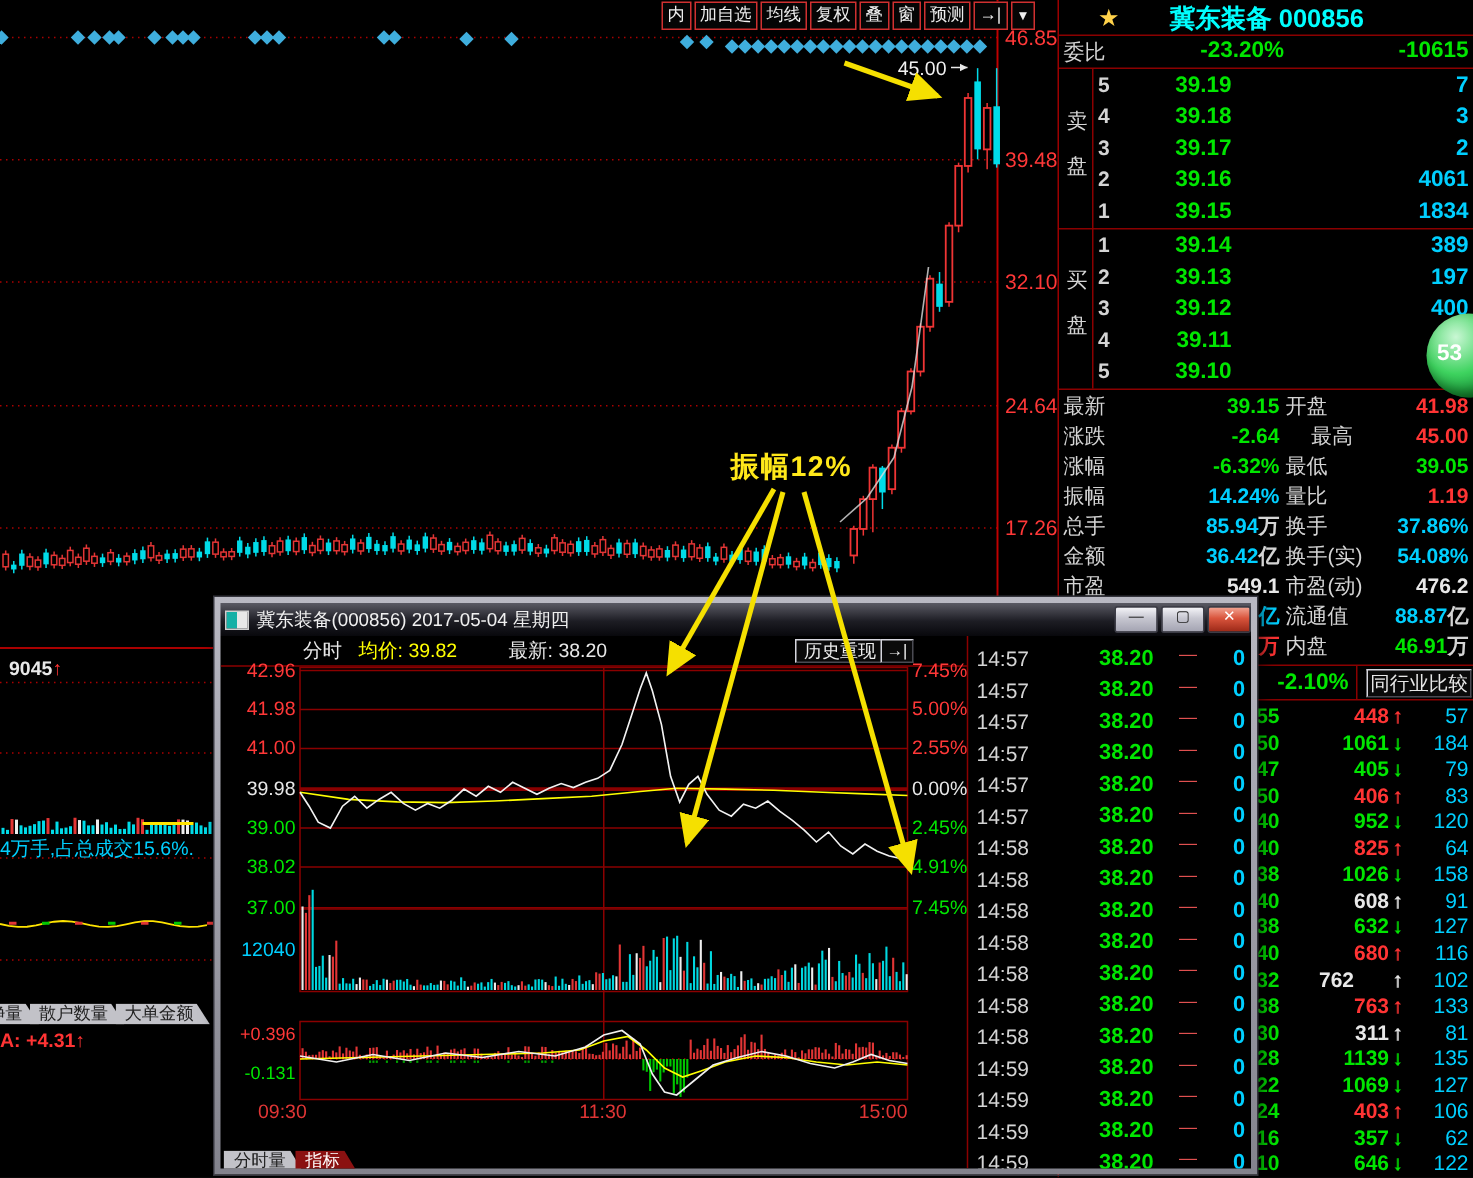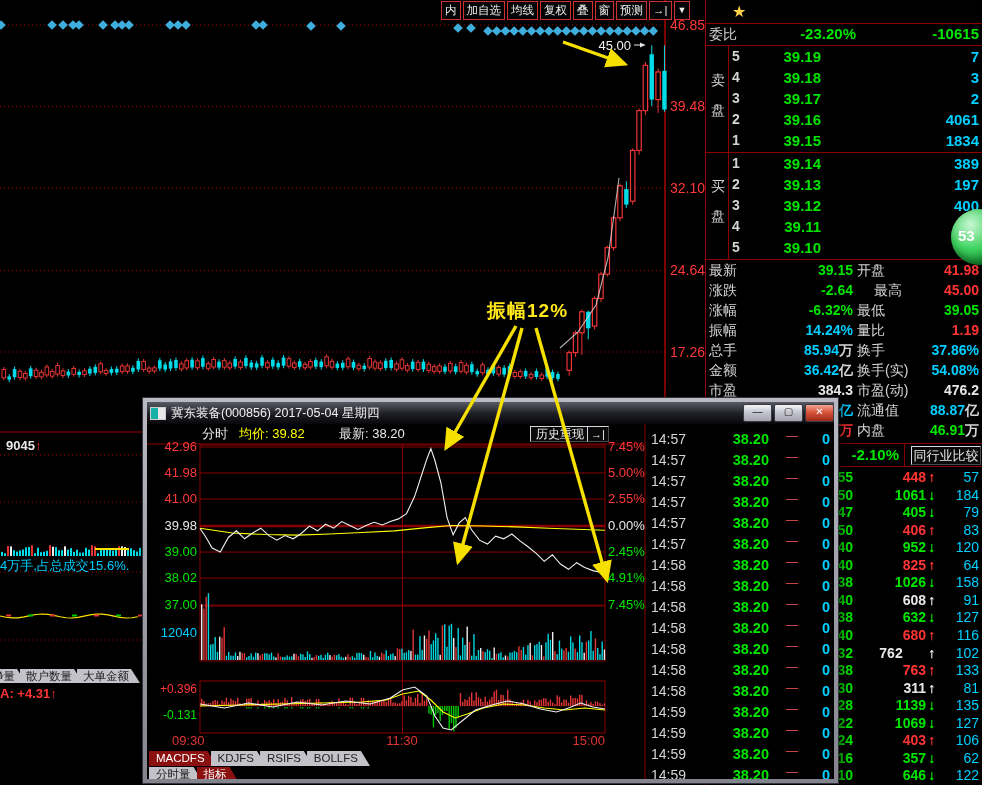--- a/index.html
+++ b/index.html
@@ -423,20 +423,21 @@
     <span>9045</span><span style="color:#ff3434;">↑</span>
   </div>
   <div id="note" class="abs" style="left:0;top:557px;z-index:2;font-size:13px;color:#00cfff;white-space:nowrap;">4万手,占总成交15.6%.</div>
   <div id="lltabs" class="abs" style="left:-14px;top:666px;z-index:2;white-space:nowrap;"><span class="lltab">净量</span><span class="lltab">散户数量</span><span class="lltab">大单金额</span></div>
   <div id="dda" class="abs" style="left:0;top:686px;z-index:2;font-size:13px;color:#ff3434;font-weight:bold;">
     <span>A: +4.31</span><span>↑</span>
   </div>
 
   <div id="rpanel">
     <div class="rtxt" style="left:26px;top:2px;color:#ffd24a;font-size:16px;font-weight:normal;">★</div>
+    <div class="rtxt" style="left:0;top:1px;width:277px;text-align:center;color:#00ffff;font-size:17px;">冀东装备 000856</div>
     <div id="weibirow">
         <div style="position: absolute; left: 3px; top: 26px; width: 40px; white-space: nowrap; font-size: 14px; color: rgb(212, 212, 212); text-align: left;">委比</div>
         <div style="position: absolute; left: 60px; top: 25px; width: 90px; white-space: nowrap; font-size: 15px; color: rgb(0, 230, 0); text-align: right; font-weight: bold;">-23.20%</div>
         <div style="position: absolute; left: 170px; top: 25px; width: 103px; white-space: nowrap; font-size: 15px; color: rgb(0, 230, 0); text-align: right; font-weight: bold;">-10615</div>
       </div>
     <div id="ladder">
         <div style="position: absolute; left: 5px; top: 72px; width: 14px; white-space: nowrap; font-size: 14px; color: rgb(212, 212, 212); text-align: left;">卖</div>
         <div style="position: absolute; left: 5px; top: 102px; width: 14px; white-space: nowrap; font-size: 14px; color: rgb(212, 212, 212); text-align: left;">盘</div>
         <div style="position: absolute; left: 5px; top: 178px; width: 14px; white-space: nowrap; font-size: 14px; color: rgb(212, 212, 212); text-align: left;">买</div>
         <div style="position: absolute; left: 5px; top: 208px; width: 14px; white-space: nowrap; font-size: 14px; color: rgb(212, 212, 212); text-align: left;">盘</div>
@@ -490,21 +491,21 @@
         <div style="position: absolute; left: 196px; top: 322px; width: 77px; white-space: nowrap; font-size: 14px; color: rgb(255, 52, 52); text-align: right; font-weight: bold;">1.19</div>
         <div style="position: absolute; left: 3px; top: 342px; width: 50px; white-space: nowrap; font-size: 14px; color: rgb(212, 212, 212); text-align: left;">总手</div>
         <div style="position: absolute; left: 60px; top: 342px; width: 87px; white-space: nowrap; font-size: 14px; color: rgb(0, 207, 255); text-align: right; font-weight: bold;"><span>85.94</span><span style="color: rgb(212, 212, 212);">万</span></div>
         <div style="position: absolute; left: 151px; top: 342px; width: 62px; white-space: nowrap; font-size: 14px; color: rgb(212, 212, 212); text-align: left;">换手</div>
         <div style="position: absolute; left: 196px; top: 342px; width: 77px; white-space: nowrap; font-size: 14px; color: rgb(0, 207, 255); text-align: right; font-weight: bold;">37.86%</div>
         <div style="position: absolute; left: 3px; top: 362px; width: 50px; white-space: nowrap; font-size: 14px; color: rgb(212, 212, 212); text-align: left;">金额</div>
         <div style="position: absolute; left: 60px; top: 362px; width: 87px; white-space: nowrap; font-size: 14px; color: rgb(0, 207, 255); text-align: right; font-weight: bold;"><span>36.42</span><span style="color: rgb(212, 212, 212);">亿</span></div>
         <div style="position: absolute; left: 151px; top: 362px; width: 62px; white-space: nowrap; font-size: 14px; color: rgb(212, 212, 212); text-align: left;">换手(实)</div>
         <div style="position: absolute; left: 196px; top: 362px; width: 77px; white-space: nowrap; font-size: 14px; color: rgb(0, 207, 255); text-align: right; font-weight: bold;">54.08%</div>
         <div style="position: absolute; left: 3px; top: 382px; width: 50px; white-space: nowrap; font-size: 14px; color: rgb(212, 212, 212); text-align: left;">市盈</div>
-        <div style="position: absolute; left: 60px; top: 382px; width: 87px; white-space: nowrap; font-size: 14px; color: rgb(232, 232, 232); text-align: right; font-weight: bold;">384.3</div>
+        <div style="position: absolute; left: 60px; top: 382px; width: 87px; white-space: nowrap; font-size: 14px; color: rgb(232, 232, 232); text-align: right; font-weight: bold;">549.1</div>
         <div style="position: absolute; left: 151px; top: 382px; width: 62px; white-space: nowrap; font-size: 14px; color: rgb(212, 212, 212); text-align: left;">市盈(动)</div>
         <div style="position: absolute; left: 196px; top: 382px; width: 77px; white-space: nowrap; font-size: 14px; color: rgb(232, 232, 232); text-align: right; font-weight: bold;">476.2</div>
         <div style="position: absolute; left: 60px; top: 402px; width: 87px; white-space: nowrap; font-size: 14px; color: rgb(0, 207, 255); text-align: right; font-weight: bold;">亿</div>
         <div style="position: absolute; left: 151px; top: 402px; width: 62px; white-space: nowrap; font-size: 14px; color: rgb(212, 212, 212); text-align: left;">流通值</div>
         <div style="position: absolute; left: 196px; top: 402px; width: 77px; white-space: nowrap; font-size: 14px; color: rgb(0, 207, 255); text-align: right; font-weight: bold;"><span>88.87</span><span style="color: rgb(212, 212, 212);">亿</span></div>
         <div style="position: absolute; left: 60px; top: 422px; width: 87px; white-space: nowrap; font-size: 14px; color: rgb(255, 52, 52); text-align: right; font-weight: bold;">万</div>
         <div style="position: absolute; left: 151px; top: 422px; width: 62px; white-space: nowrap; font-size: 14px; color: rgb(212, 212, 212); text-align: left;">内盘</div>
         <div style="position: absolute; left: 196px; top: 422px; width: 77px; white-space: nowrap; font-size: 14px; color: rgb(0, 230, 0); text-align: right; font-weight: bold;"><span>46.91</span><span style="color: rgb(212, 212, 212);">万</span></div>
       </div>
     <div id="indrow">
@@ -1067,21 +1068,20 @@
           <text x="255" y="321" fill="#e03535" font-size="13" text-anchor="middle" font-family="&quot;Liberation Sans&quot;,&quot;DejaVu Sans&quot;,sans-serif">11:30</text>
           <text x="458" y="321" fill="#e03535" font-size="13" text-anchor="end" font-family="&quot;Liberation Sans&quot;,&quot;DejaVu Sans&quot;,sans-serif">15:00</text>
         </svg>
       <div class="abs" style="left:0;top:1px;width:500px;height:18px;font-size:13px;white-space:nowrap;z-index:3;">
         <span class="abs" style="left:55px;color:#e8e8e8;">分时</span>
         <span class="abs" style="left:92px;color:#ffff00;"><span>均价:</span> <span>39.82</span></span>
         <span class="abs" style="left:192px;color:#e8e8e8;"><span>最新:</span> <span>38.20</span></span>
         <span class="abs btn3d" style="left:383px;top:1px;height:14px;line-height:14px;font-size:12px;padding:0 5px;">历史重现</span>
         <span class="abs btn3d" style="left:440px;top:1px;height:14px;line-height:14px;font-size:11px;padding:0 3px;">→|</span>
       </div>
-      <div class="abs" id="ptabs1" style="left:2px;top:324px;white-space:nowrap;z-index:3;"><span class="ptab act">MACDFS</span><span class="ptab">KDJFS</span><span class="ptab">RSIFS</span><span class="ptab">BOLLFS</span></div>
       <div class="abs" id="ptabs2" style="left:2px;top:340px;white-space:nowrap;z-index:3;"><span class="ptab">分时量</span><span class="ptab act">指标</span></div>
       <div class="abs" id="saleslist" style="left:499px;top:0;width:188px;height:355px;z-index:3;">
           <div style="position: absolute; left: 0px; top: 7px; width: 188px; height: 20px;">
             <div style="position: absolute; left: 5px; top: 0px; width: 40px; white-space: nowrap; font-size: 14px; color: rgb(212, 212, 212); text-align: left;">14:57</div>
             <div style="position: absolute; left: 68px; top: 0px; width: 55px; white-space: nowrap; font-size: 14.5px; color: rgb(0, 230, 0); text-align: right; font-weight: bold;">38.20</div>
             <div style="position: absolute; left: 138px; top: -2px; width: 16px; white-space: nowrap; font-size: 12px; color: rgb(224, 80, 80); text-align: center;">—</div>
             <div style="position: absolute; left: 152px; top: 0px; width: 32px; white-space: nowrap; font-size: 14.5px; color: rgb(0, 207, 255); text-align: right; font-weight: bold;">0</div>
           </div>
           <div style="position: absolute; left: 0px; top: 28px; width: 188px; height: 20px;">
             <div style="position: absolute; left: 5px; top: 0px; width: 40px; white-space: nowrap; font-size: 14px; color: rgb(212, 212, 212); text-align: left;">14:57</div>

